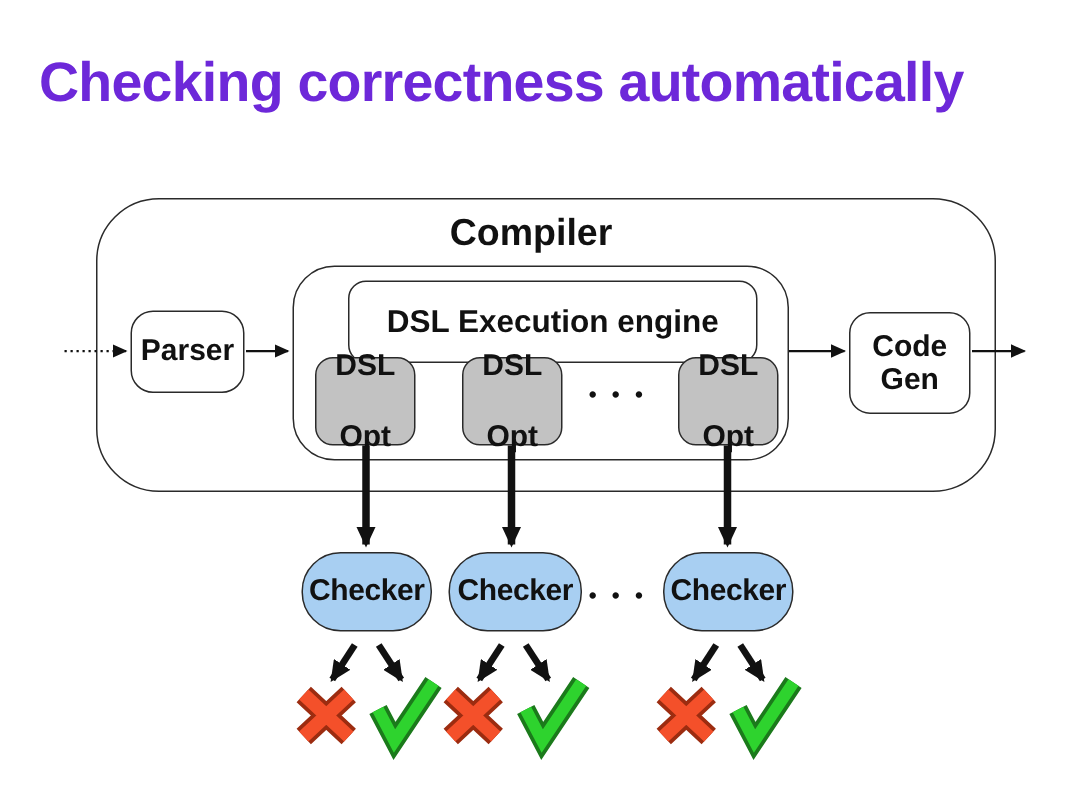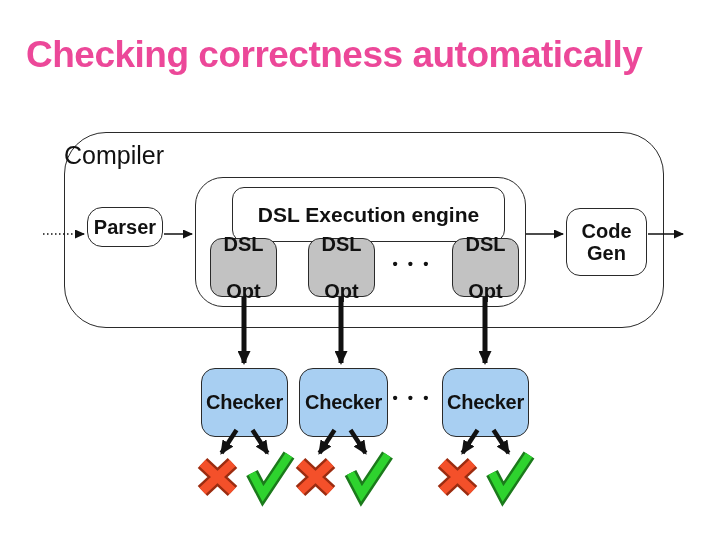--- a/index.html
+++ b/index.html
@@ -3,46 +3,46 @@
 <meta charset="utf-8">
 <style>
   html,body{margin:0;padding:0;background:#fff;}
   .slide{
     position:relative;width:720px;height:540px;background:#ffffff;overflow:hidden;
     font-family:"Liberation Sans","DejaVu Sans",sans-serif;color:#111;
   }
   .abs{position:absolute;box-sizing:border-box;}
   .title{
     left:26px;top:34px;width:680px;
-    font-size:37px;font-weight:bold;letter-spacing:-0.5px;color:#ec4899;
+    font-size:37px;font-weight:bold;letter-spacing:-0.5px;color:#6d28d9;
     white-space:nowrap;
   }
   .outer-box{
     left:64px;top:132px;width:600px;height:196px;
     border:1.4px solid #2a2a2a;border-radius:42px;background:#fff;z-index:1;
   }
   .compiler-label{
-    left:64px;top:141px;width:580px;
-    font-size:25px;font-weight:normal;z-index:2;
+    left:64px;top:141px;width:580px;text-align:center;
+    font-size:25px;font-weight:bold;z-index:2;
   }
   .node{
     border:1.4px solid #2a2a2a;background:#fff;z-index:3;
     display:flex;flex-direction:column;align-items:center;justify-content:center;
     font-weight:bold;text-align:center;
   }
-  .parser{left:87px;top:207px;width:76px;height:40px;border-radius:15px;font-size:20px;}
+  .parser{left:87px;top:207px;width:76px;height:55px;border-radius:15px;font-size:20px;}
   .container-box{
     left:195px;top:177px;width:331px;height:130px;
     border:1.4px solid #2a2a2a;border-radius:28px;background:#fff;z-index:2;
   }
   .engine{left:232px;top:187px;width:273px;height:55px;border-radius:12px;font-size:21px;}
   .opt{width:67px;height:59px;border-radius:12px;font-size:20px;line-height:22px;top:238px;gap:25px;}
   .opt1{left:210px;} .opt2{left:308px;} .opt3{left:452px;}
   .codegen{left:566px;top:208px;width:81px;height:68px;border-radius:14px;font-size:20px;line-height:22px;}
-  .checker{width:87px;height:69px;border-radius:14px;font-size:20px;letter-spacing:-0.3px;top:368px;}
+  .checker{width:87px;height:53px;border-radius:26px;font-size:20px;letter-spacing:-0.3px;top:368px;}
   .chk1{left:201px;} .chk2{left:299px;width:89px;} .chk3{left:442px;}
   .dots{
     width:48px;text-align:center;font-size:15px;font-weight:bold;letter-spacing:3px;
     z-index:4;color:#111;white-space:nowrap;
   }
   .dots-opt{left:388px;top:255px;}
   .dots-chk{left:388px;top:389px;}
   .overlay{left:0;top:0;width:720px;height:540px;z-index:6;pointer-events:none;}
   .line2{display:block;}
 </style>

